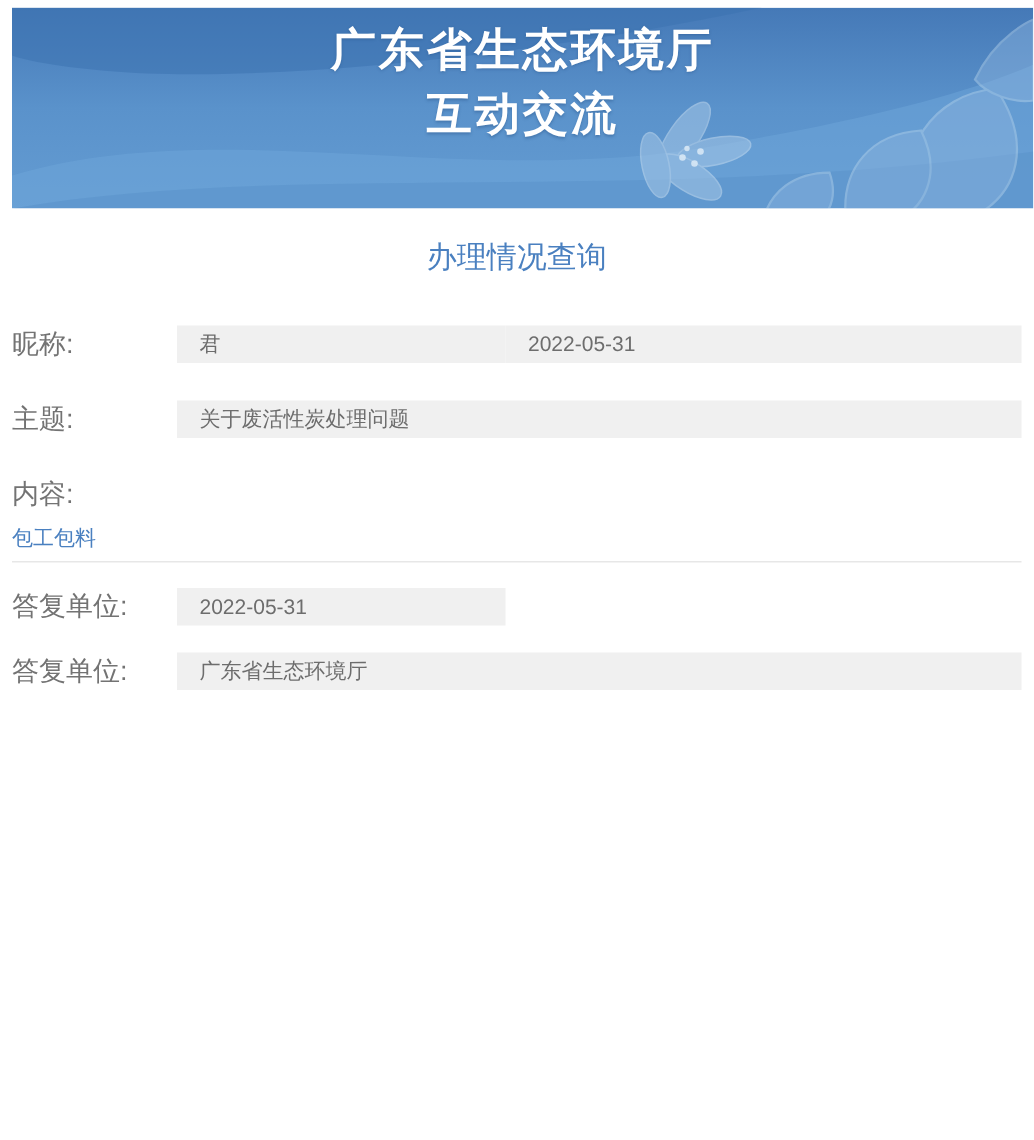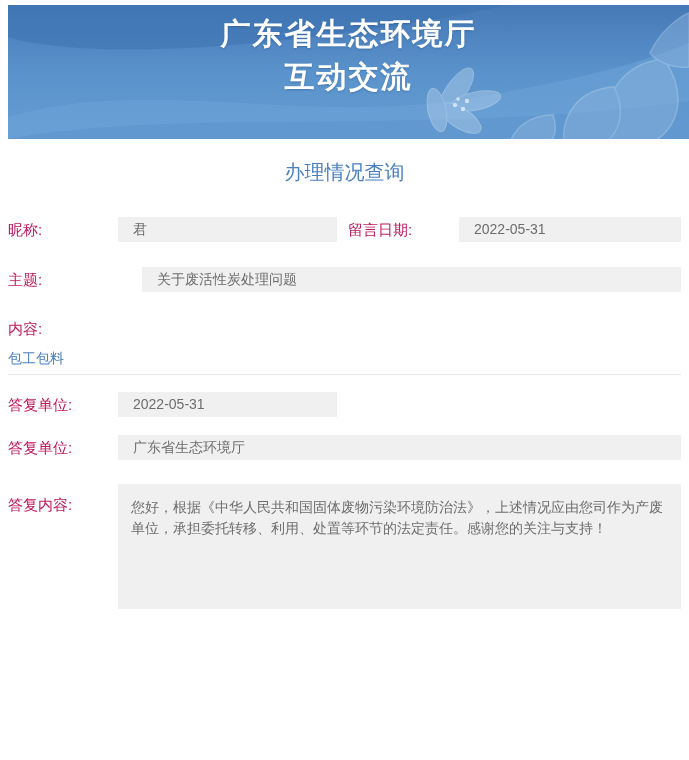--- a/index.html
+++ b/index.html
@@ -29,21 +29,21 @@
     margin-top: 22px;
     text-align: center;
     font-size: 20px; line-height: 22px;
     color: var(--accent, #4a80c0);
   }
   
   .form-wrap { margin: 0 8px; width: 673px; }
   .row { display: flex; align-items: flex-start; }
   .lbl {
     flex: 0 0 110px;
-    font-size: 15px; color: #be185d;
+    font-size: 18px; color: #737373;
     line-height: 25px;
     white-space: nowrap;
   }
   .lbl.top-align { line-height: 20px; padding-top: 11px; }
   .lbl2 { flex: 0 0 122px; padding-left: 11px; box-sizing: border-box; }
   .field {
     background: var(--field-bg, #f0f0f0);
     color: #6d6d6d;
     font-size: 14px;
     line-height: 25px; height: 25px;
@@ -56,21 +56,21 @@
   .field.area {
     flex: 1;
     height: auto;
     white-space: normal;
     line-height: 21px;
     padding: 13px 16px 0 13px;
   }
   .area-content { min-height: 165px; height: 165px; }
   .area-reply   { min-height: 125px; height: 125px; }
   .mt-row1 { margin-top: 34px; }
-  .mt-row2 { margin-top: 25px; gap: 24px; }
+  .mt-row2 { margin-top: 25px; }
   .mt-row3 { margin-top: 16px; }
   .mt-row4 { margin-top: 17px; }
   .mt-row5 { margin-top: 18px; align-items: center; }
   .mt-row6 { margin-top: 24px; }
   
   .section-title {
     margin-top: 10px;
     font-size: 14px; line-height: 18px;
     color: var(--accent, #4a80c0);
   }
@@ -121,21 +121,20 @@
   </div>
 </div>
 
 <div class="page-title">办理情况查询</div>
 
 <div class="form-wrap">
 
   <div class="row mt-row1">
     <span class="lbl">昵称:</span>
     <div class="field short">君</div>
-    <span class="lbl lbl2">留言日期:</span>
     <div class="field grow">2022-05-31</div>
   </div>
 
   <div class="row mt-row2">
     <span class="lbl">主题:</span>
     <div class="field grow">关于废活性炭处理问题</div>
   </div>
 
   <div class="row mt-row3">
     <span class="lbl top-align">内容:</span>
@@ -147,18 +146,14 @@
   <div class="row mt-row4">
     <span class="lbl">答复单位:</span>
     <div class="field short">2022-05-31</div>
   </div>
 
   <div class="row mt-row5">
     <span class="lbl">答复单位:</span>
     <div class="field grow">广东省生态环境厅</div>
   </div>
 
-  <div class="row mt-row6">
-    <span class="lbl top-align">答复内容:</span>
-    <div class="field area area-reply">您好，根据《中华人民共和国固体废物污染环境防治法》，上述情况应由您司作为产废单位，承担委托转移、利用、处置等环节的法定责任。感谢您的关注与支持！</div>
-  </div>
 
 </div>
 
 </body></html>

